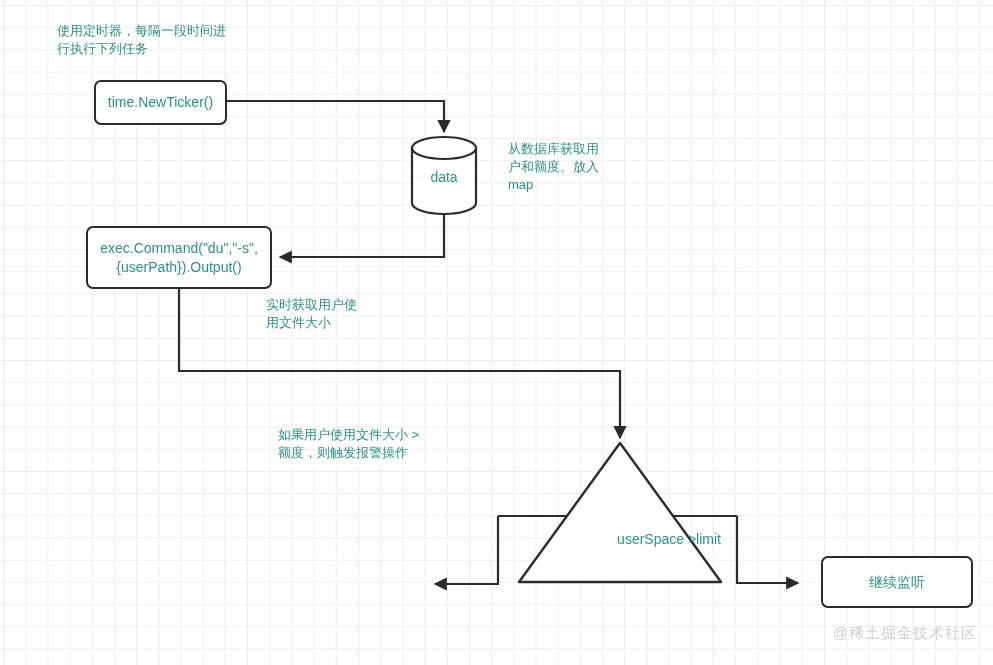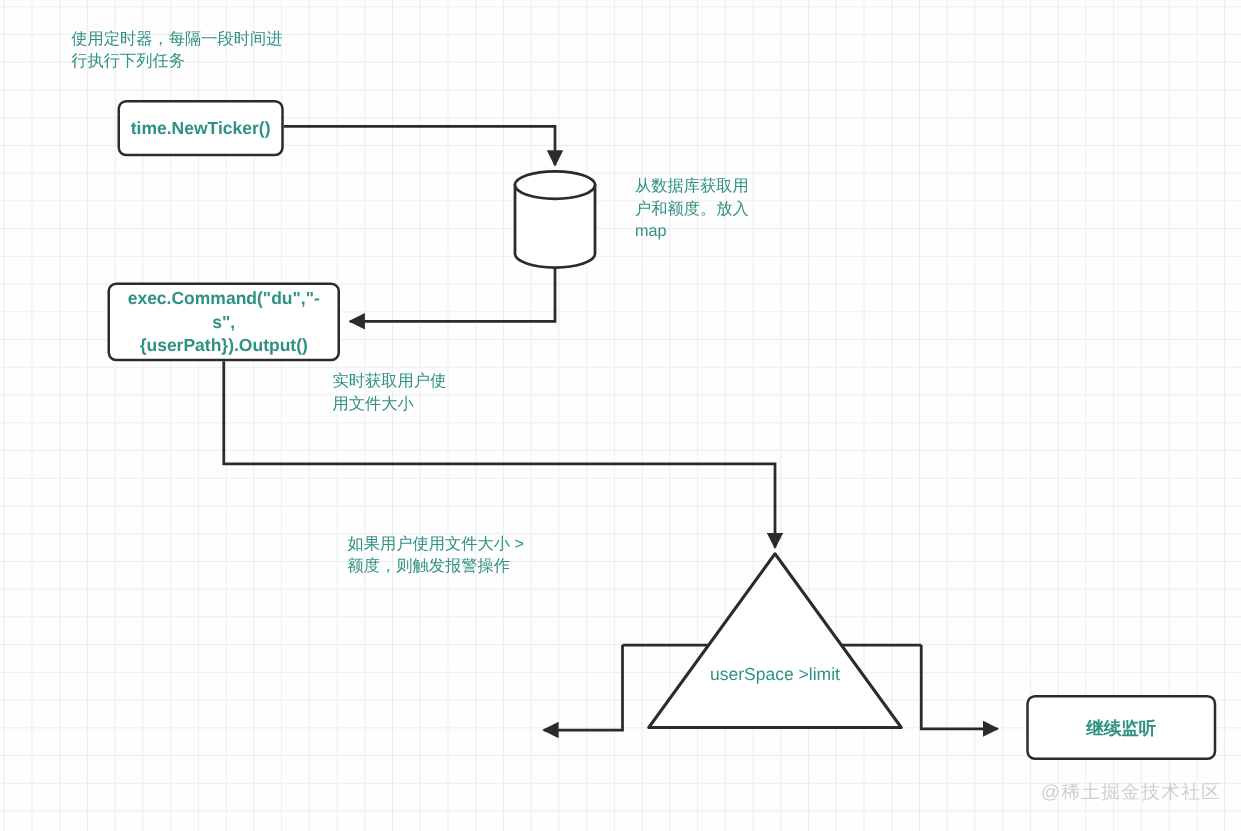--- a/index.html
+++ b/index.html
@@ -43,42 +43,41 @@
     align-items: center;
     justify-content: center;
     text-align: center;
   }
   .node-label {
     color: #2e9182;
     font-size: 14px;
     line-height: 1.35;
     white-space: pre-line;
     padding: 0 6px;
-    font-weight: bold;
   }
   .note {
     position: absolute;
     color: #2e9182;
     font-size: 13px;
     line-height: 1.4;
     white-space: pre-line;
   }
   .cyl-label {
     position: absolute;
     width: 100%;
     text-align: center;
     color: #2e9182;
     font-size: 14px;
     top: 32px;
     left: 0;
   }
   .tri-label {
     position: absolute;
     width: 100%;
-    text-align: center;
+    text-align: right;
     color: #2e9182;
     font-size: 14px;
     top: 88px;
     left: 0;
   }
   .watermark {
     position: absolute;
     right: 16px;
     bottom: 22px;
     color: #cfcfcf;
@@ -130,20 +129,23 @@
   <div class="note" style="left:266px; top:296px; width:118px;">实时获取用户使
 用文件大小</div>
 
   <div class="note" style="left:278px; top:426px; width:190px;">如果用户使用文件大小 &gt;
 额度，则触发报警操作</div>
 
   <div class="node rbox" style="left:94px; top:80px; width:133px; height:45px;">
     <span class="node-label">time.NewTicker()</span>
   </div>
 
+  <div class="node" style="left:412px; top:137px; width:64px; height:78px;">
+    <span class="cyl-label">data</span>
+  </div>
 
   <div class="node rbox" style="left:86px; top:226px; width:186px; height:63px;">
     <span class="node-label">exec.Command("du","-s",
 {userPath}).Output()</span>
   </div>
 
   <div class="node" style="left:519px; top:443px; width:202px; height:139px;">
     <span class="tri-label">userSpace &gt;limit</span>
   </div>
 

